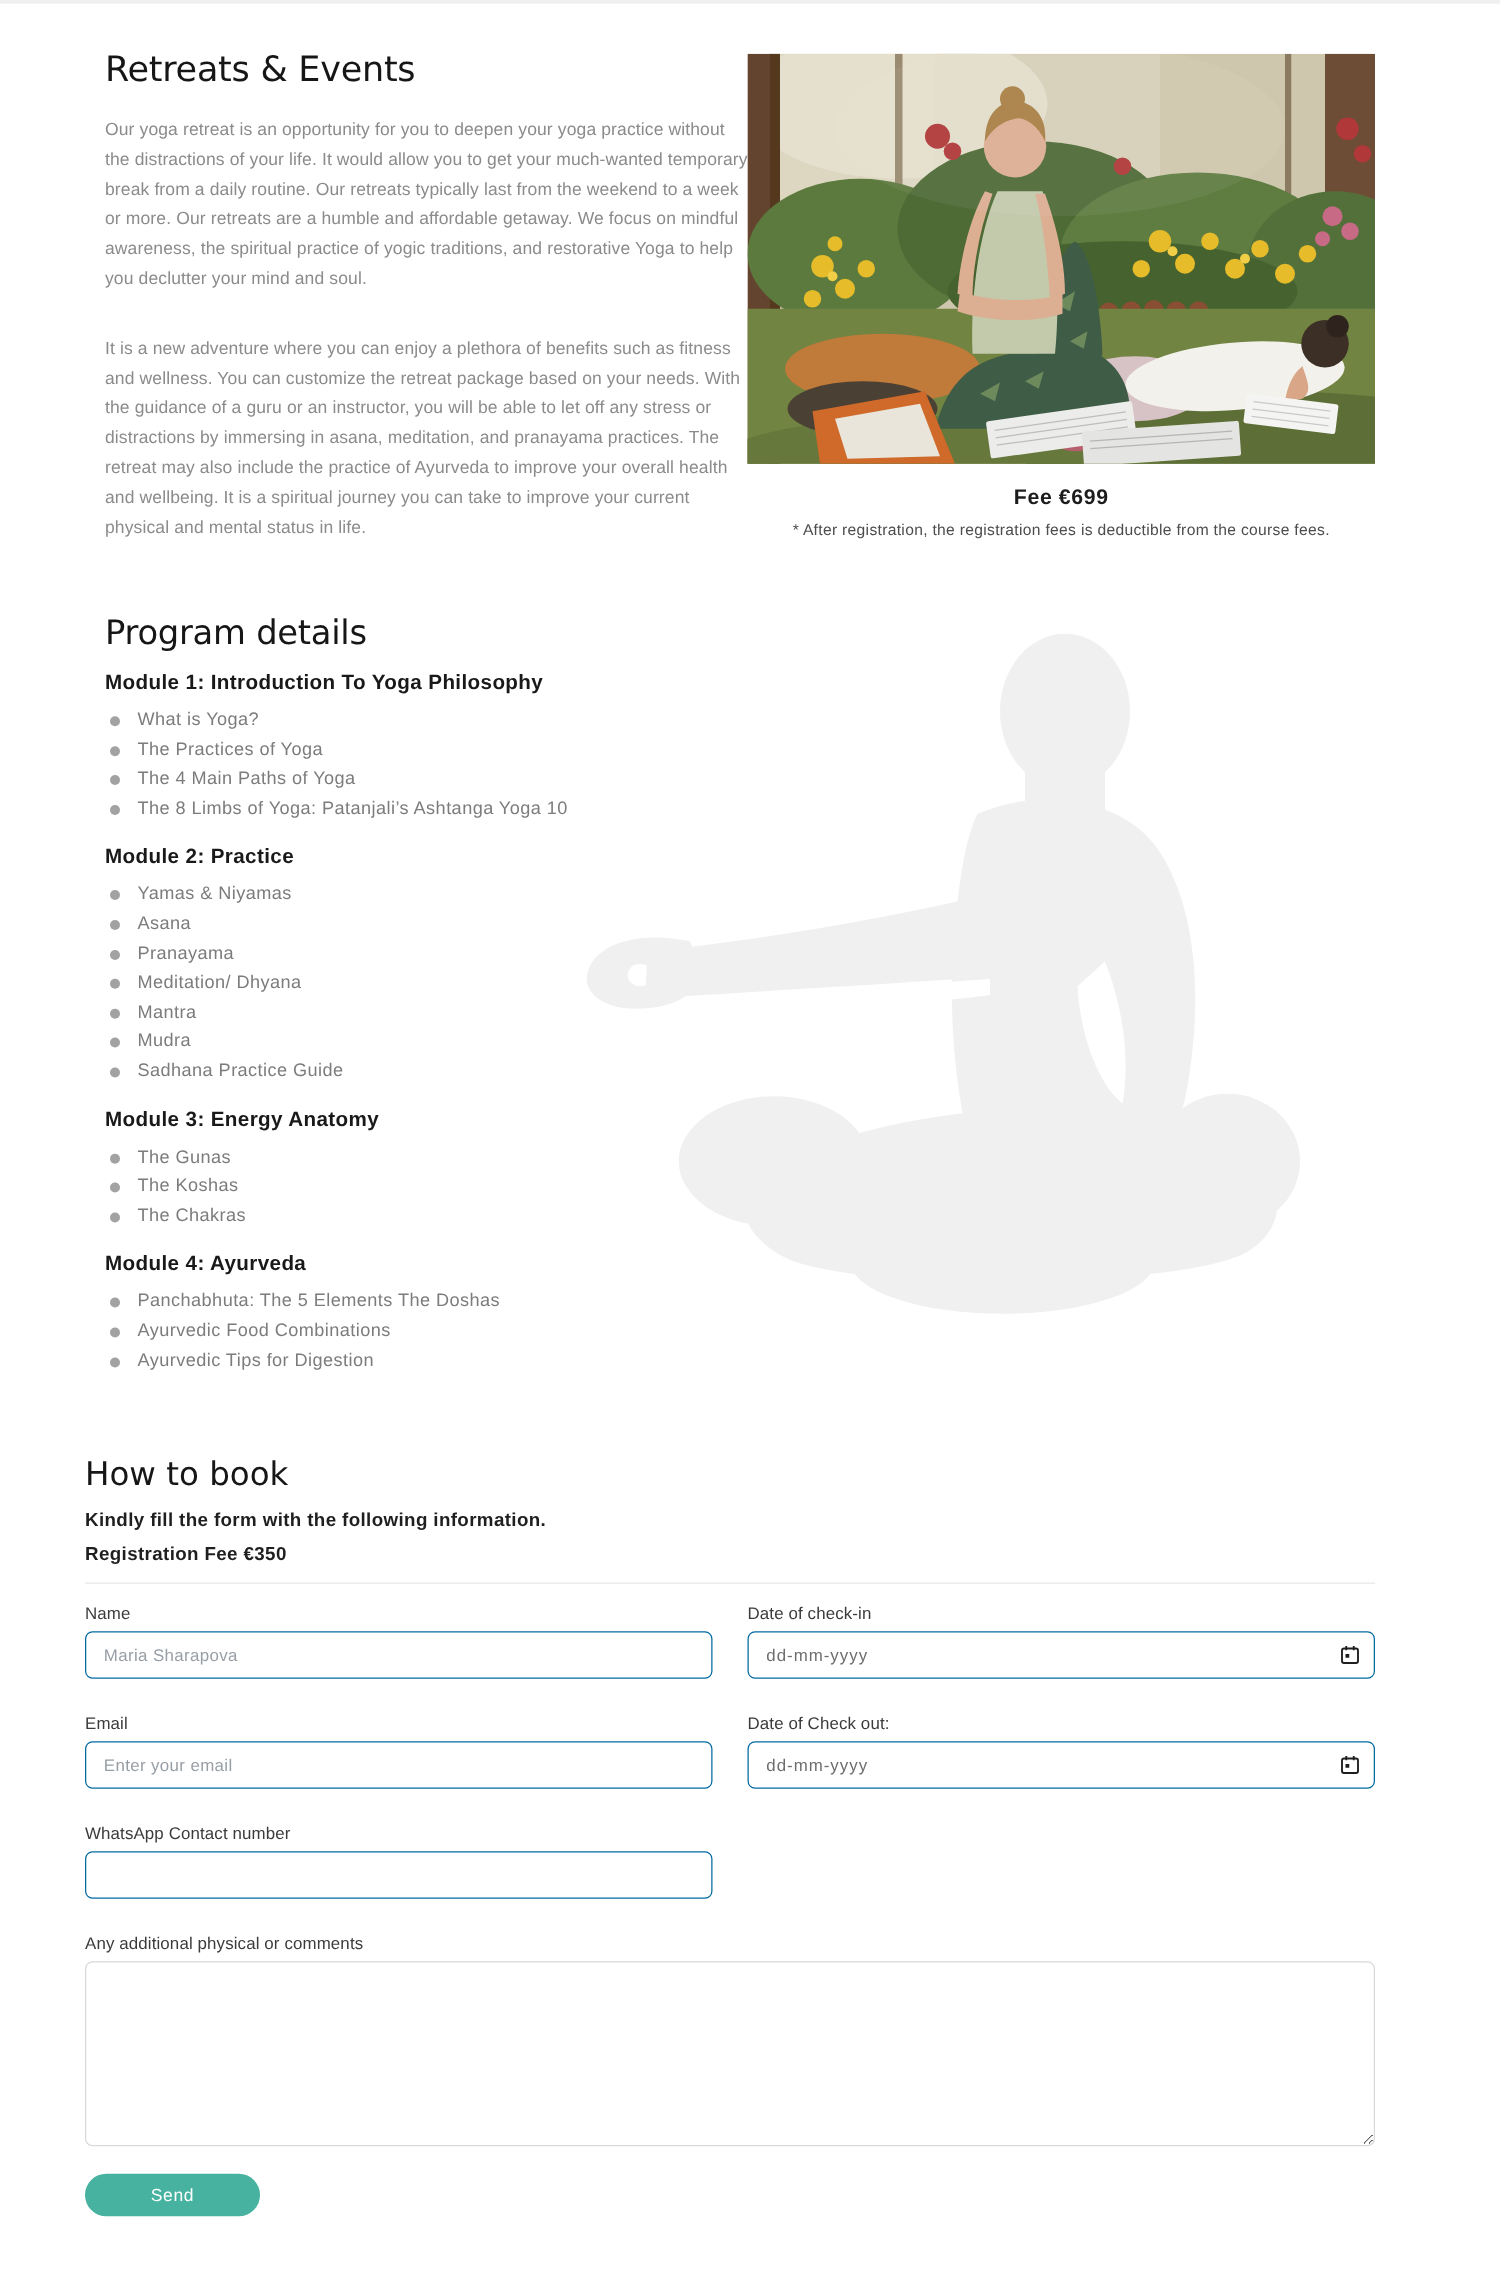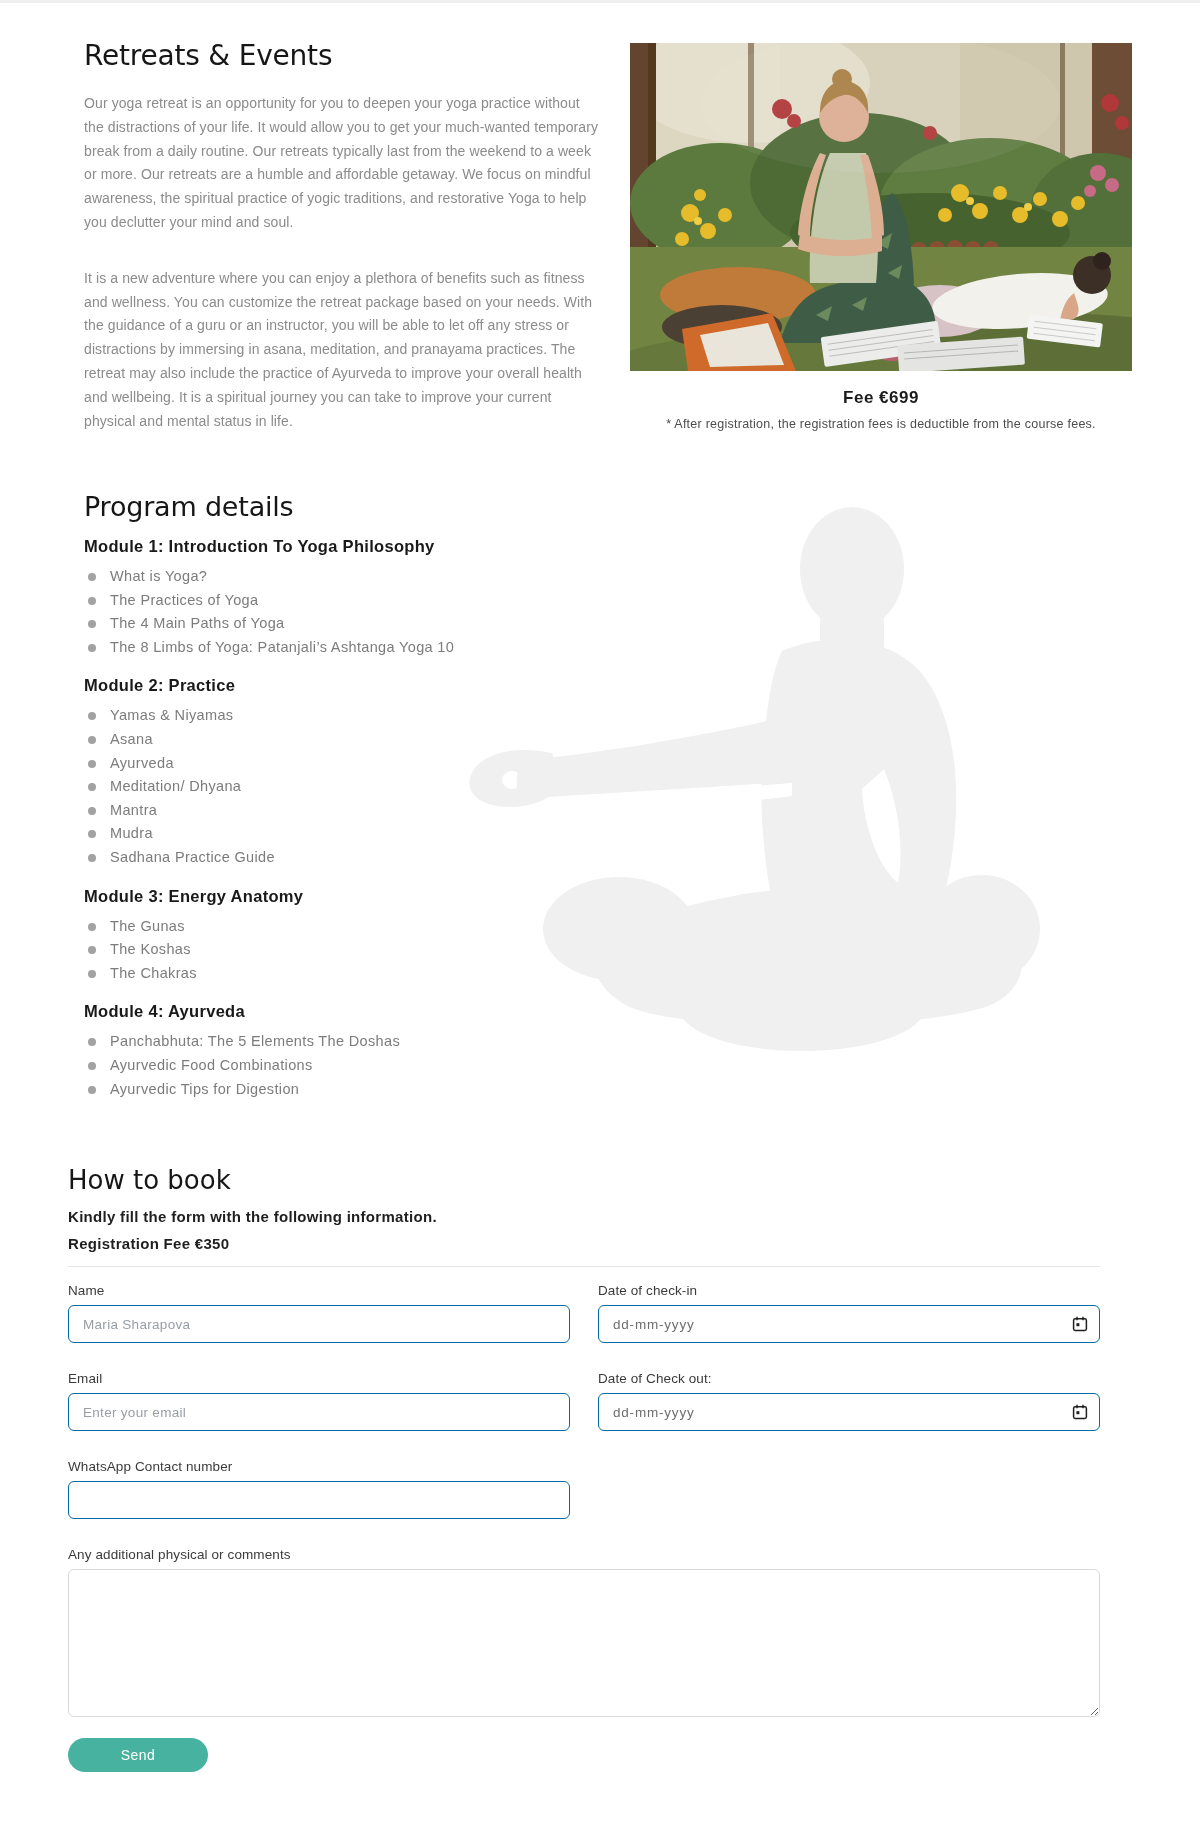--- a/index.html
+++ b/index.html
@@ -5,21 +5,21 @@
   html,body{margin:0;padding:0;background:#ffffff;}
   .page{position:relative;width:1200px;height:1821px;background:#fff;overflow:hidden;
         border-top:3px solid #efefef;font-family:"Liberation Sans",sans-serif;}
 
   
   .intro-left{position:absolute;left:84px;top:36px;width:516px;z-index:2;}
   .page-h1{font-family:"DejaVu Sans",sans-serif;font-weight:500;font-size:28px;
            color:#161616;margin:0 0 20px 0;letter-spacing:-0.2px;}
   .para{font-size:14px;line-height:23.8px;color:#8b8b8b;margin:0 0 32px 0;letter-spacing:0.1px;}
 
-  .intro-right{position:absolute;left:630px;top:40px;width:502px;text-align:center;z-index:2;}
+  .intro-right{position:absolute;left:598px;top:40px;width:502px;text-align:center;z-index:2;}
   .photo{width:502px;height:328px;display:block;}
   .photo svg{display:block;width:502px;height:328px;}
   .fee{margin-top:17px;font-size:17px;font-weight:600;color:#1c1c1c;letter-spacing:0.5px;}
   .fee-note{margin-top:9px;font-size:12.5px;font-weight:500;color:#4d4d4d;letter-spacing:0.25px;}
 
   
   .silhouette{position:absolute;left:452px;top:484px;width:590px;height:606px;z-index:0;}
   .silhouette svg{width:100%;height:100%;}
 
   
@@ -224,21 +224,21 @@
         <ul class="module-list">
           <li class="module-item">What is Yoga?</li>
           <li class="module-item">The Practices of Yoga</li>
           <li class="module-item">The 4 Main Paths of Yoga</li>
           <li class="module-item">The 8 Limbs of Yoga: Patanjali’s Ashtanga Yoga 10</li>
         </ul>
         <h3 class="module-heading">Module 2: Practice</h3>
         <ul class="module-list">
           <li class="module-item">Yamas &amp; Niyamas</li>
           <li class="module-item">Asana</li>
-          <li class="module-item">Ayurveda</li>
+          <li class="module-item">Pranayama</li>
           <li class="module-item">Meditation/ Dhyana</li>
           <li class="module-item">Mantra</li>
           <li class="module-item">Mudra</li>
           <li class="module-item">Sadhana Practice Guide</li>
         </ul>
         <h3 class="module-heading">Module 3: Energy Anatomy</h3>
         <ul class="module-list">
           <li class="module-item">The Gunas</li>
           <li class="module-item">The Koshas</li>
           <li class="module-item">The Chakras</li>

